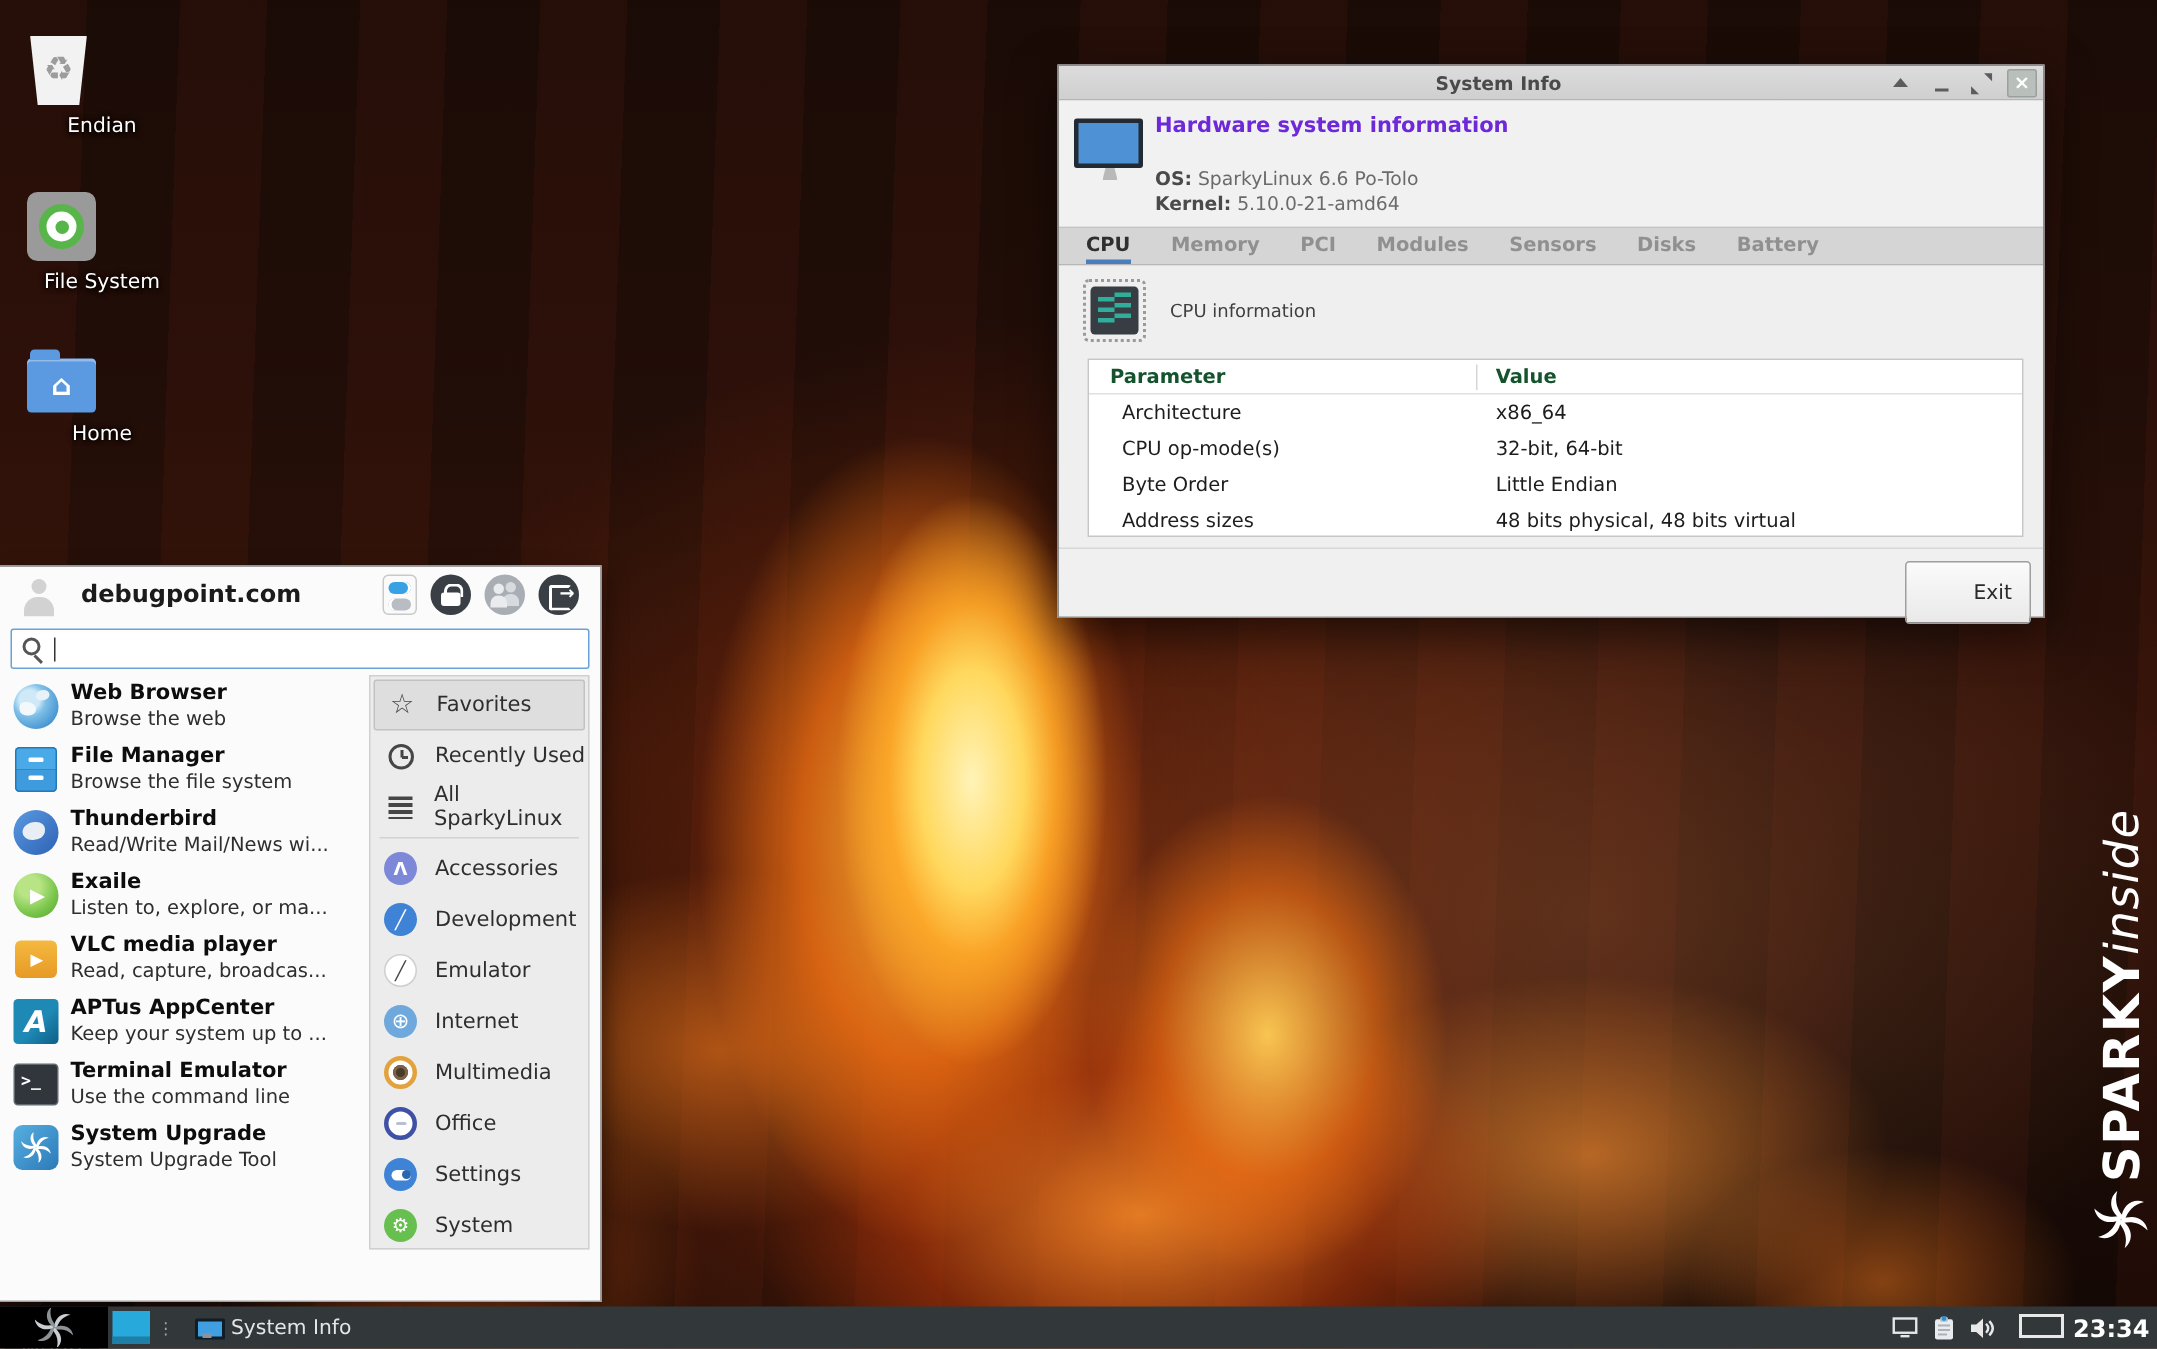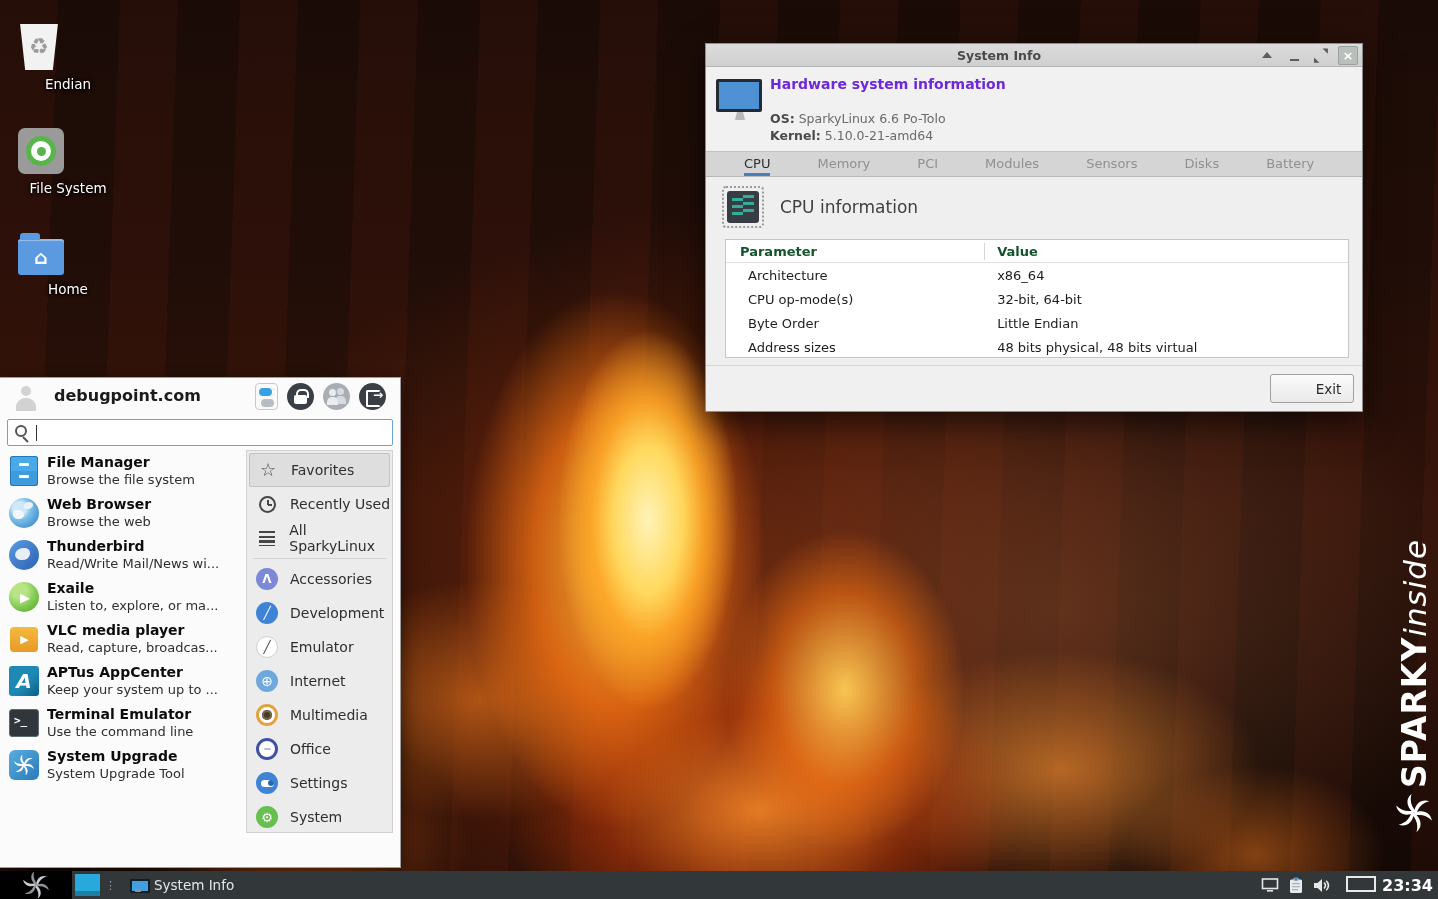--- a/index.html
+++ b/index.html
@@ -68,41 +68,41 @@
   .mon-icon { position:absolute; left:10px; top:12px; width:48px; }
   .mon-screen { display:block; width:46px; height:33px; background:#4f91d5; border:3px solid #222a33; border-radius:2px; }
   .mon-stand { display:block; margin:0 auto; width:10px; height:8px; background:#b9b9b9; clip-path:polygon(20% 0,80% 0,100% 100%,0 100%); }
   .hdr-title { position:absolute; left:64px; top:9px; font-size:14px; font-weight:bold; color:#6d28d9; }
   .hdr-os { position:absolute; left:64px; top:44px; font-size:12.5px; color:#6a6a6a; }
   .hdr-kernel { position:absolute; left:64px; top:61px; font-size:12.5px; color:#6a6a6a; }
   .hdr-os b, .hdr-kernel b { color:#4a4a4a; margin-right:4px; }
 
   .tabbar { height:26px; background:#d5d5d5; border-top:1px solid #c2c2c2; border-bottom:1px solid #b7b7b7;
     display:flex; align-items:stretch; gap:27px; padding-left:18px; }
-  .tab { display:flex; align-items:center; font-size:13px; font-weight:normal; color:#909090; border-bottom:3px solid transparent; padding-top:2px; cursor:default;margin-left:20px; }
+  .tab { display:flex; align-items:center; font-size:13px; font-weight:bold; color:#909090; border-bottom:3px solid transparent; padding-top:2px; cursor:default; }
   .tab.active { color:#2f2f2f; border-bottom-color:#4a7fbf; }
 
   .content { position:relative; height:189px; background:#efefef; border-bottom:1px solid #d8d8d8; }
   .cpu-head { position:absolute; left:16px; top:9px; display:flex; align-items:center; gap:16px; }
   .chip { width:42px; height:42px; border:2px dotted #9a9a9a; border-radius:4px; display:flex; align-items:center; justify-content:center; background:transparent; }
   .chip-core { width:32px; height:32px; background:#373d42; border-radius:3px; position:relative; }
   .chip-core::before { content:""; position:absolute; left:5px; top:7px; width:11px; height:3px; background:#2fae9b; box-shadow:0 7px 0 #2fae9b, 0 14px 0 #2fae9b; }
   .chip-core::after { content:""; position:absolute; right:5px; top:4px; width:11px; height:3px; background:#2fae9b; box-shadow:0 7px 0 #2fae9b, 0 14px 0 #2fae9b; }
-  .section-title { font-size:17px; color:#3f3f3f; }
+  .section-title { font-size:12px; color:#3f3f3f; }
 
   .tbl { position:absolute; left:19px; right:13px; top:62px; height:119px; background:#fff; border:1px solid #c6c6c6; font-size:13px; }
   .thead { display:flex; height:23px; border-bottom:1px solid #e0e0e0; align-items:center; color:#14532d; font-weight:bold; }
   .th-param { width:41.5%; padding-left:14px; }
   .th-value { flex:1; padding-left:12px; border-left:1px solid #d5d5d5; height:17px; display:flex; align-items:center; }
   .trow { display:flex; height:24px; align-items:center; color:#1d1d1d; }
   .td-param { width:41.5%; padding-left:22px; }
   .td-value { flex:1; padding-left:13px; }
 
   .win-bottom { position:relative; height:44px; background:#f0f0f0; }
-  .exit-btn { position:absolute; right:8px; top:8px; width:84px; height:29px; background:linear-gradient(#fbfbfb,#e9e9e9);
+  .exit-btn { position:absolute; right:8px; top:8px; width:84px; height:42px; background:linear-gradient(#fbfbfb,#e9e9e9);
     border:1px solid #9f9f9f; border-radius:3px; font-size:13.5px; color:#2a2a2a; font-family:"DejaVu Sans", sans-serif;
     display:flex; align-items:center; justify-content:center;padding-left:33px; }
 
   
   .menu { position:absolute; left:0; top:377px; width:401px; height:491px; background:#fbfbfb;
     border:1px solid #9f9f9f; border-left:none; box-shadow:2px 4px 14px rgba(0,0,0,.45); }
   .menu-hdr { position:relative; height:38px; }
   .avatar { position:absolute; left:12px; top:5px; width:28px; height:28px; overflow:hidden; }
   .avatar::before { content:""; position:absolute; left:9px; top:3px; width:10px; height:10px; border-radius:50%; background:#d2d2d2; }
   .avatar::after { content:""; position:absolute; left:4px; top:15px; width:20px; height:13px; border-radius:9px 9px 0 0; background:#d2d2d2; }
@@ -317,31 +317,31 @@
 
     <div class="search">
       <span class="mag"></span>
       <span class="caret"></span>
       <input type="text" placeholder="" style="">
     </div>
 
     <div class="apps">
       <div class="app">
         <span class="app-ic">
+            <span class="i-web"></span>
+          </span>
+        <span class="app-name">Web Browser</span>
+        <span class="app-desc">Browse the web</span>
+      </div>
+      <div class="app">
+        <span class="app-ic">
             <span class="i-fm"></span>
           </span>
         <span class="app-name">File Manager</span>
         <span class="app-desc">Browse the file system</span>
-      </div>
-      <div class="app">
-        <span class="app-ic">
-            <span class="i-web"></span>
-          </span>
-        <span class="app-name">Web Browser</span>
-        <span class="app-desc">Browse the web</span>
       </div>
       <div class="app">
         <span class="app-ic">
             <span class="i-tb"></span>
           </span>
         <span class="app-name">Thunderbird</span>
         <span class="app-desc">Read/Write Mail/News wi...</span>
       </div>
       <div class="app">
         <span class="app-ic">

